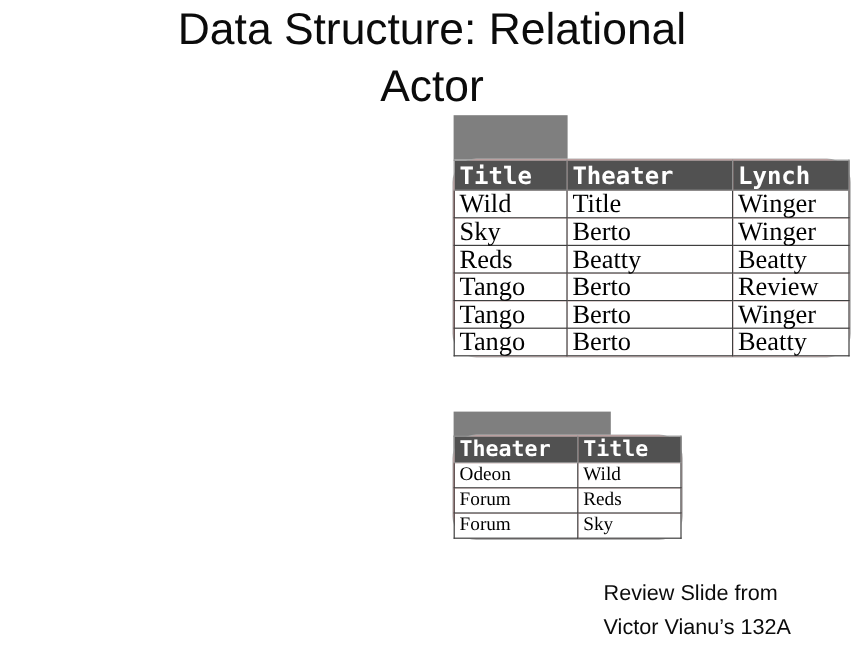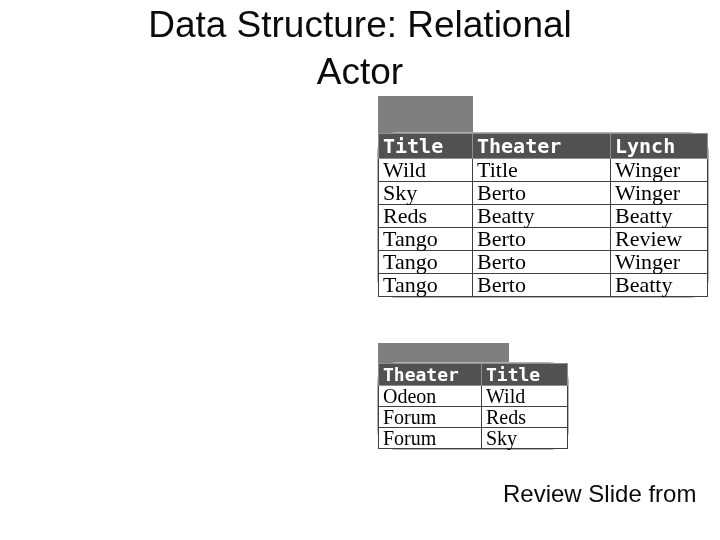--- a/index.html
+++ b/index.html
@@ -56,27 +56,27 @@
     color: #000000;
     text-align: left;
     padding: 0 0 0 4px;
     border: 1px solid #3f3f3f;
     vertical-align: middle;
     background: #ffffff;
   }
   .movies-table th   { font-size: 20px; height: 22px; }
   .movies-table td   { font-size: 22px; height: 22px; line-height: 22px; }
   .schedule-table th { font-size: 18px; height: 19px; }
-  .schedule-table td { font-size: 20px; height: 20px; line-height: 20px; }
+  .schedule-table td { font-size: 16px; height: 20px; line-height: 20px; }
 
   .credit {
     position: absolute;
     left: 503px;
     top: 480px;
-    font-size: 24px;
+    font-size: 18px;
     line-height: 28px;
     color: #0b0b0b;
     white-space: nowrap;
   }
 </style>
 </head>
 <body>
 
 <div class="slide">
 
@@ -158,15 +158,16 @@
       </tr>
       <tr>
         <td>Forum</td>
         <td>Sky</td>
       </tr>
     </tbody>
   </table>
 
   <div class="credit">
     <div>Review Slide from</div>
+    <div>Victor Vianu’s 132A</div>
   </div>
 
 </div>
 
 </body></html>

